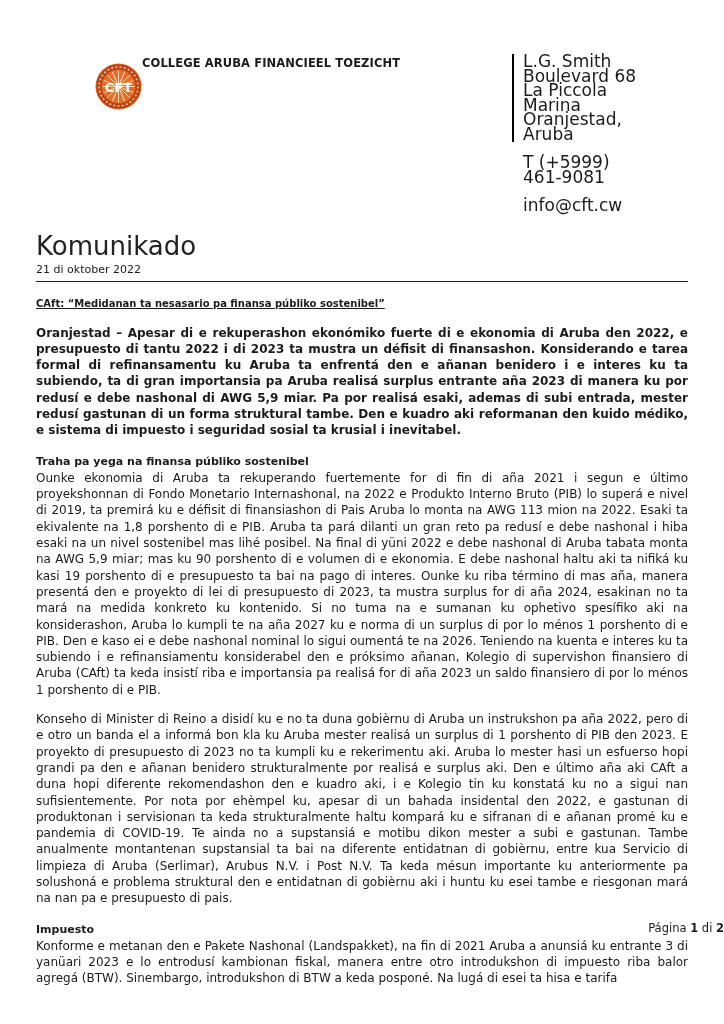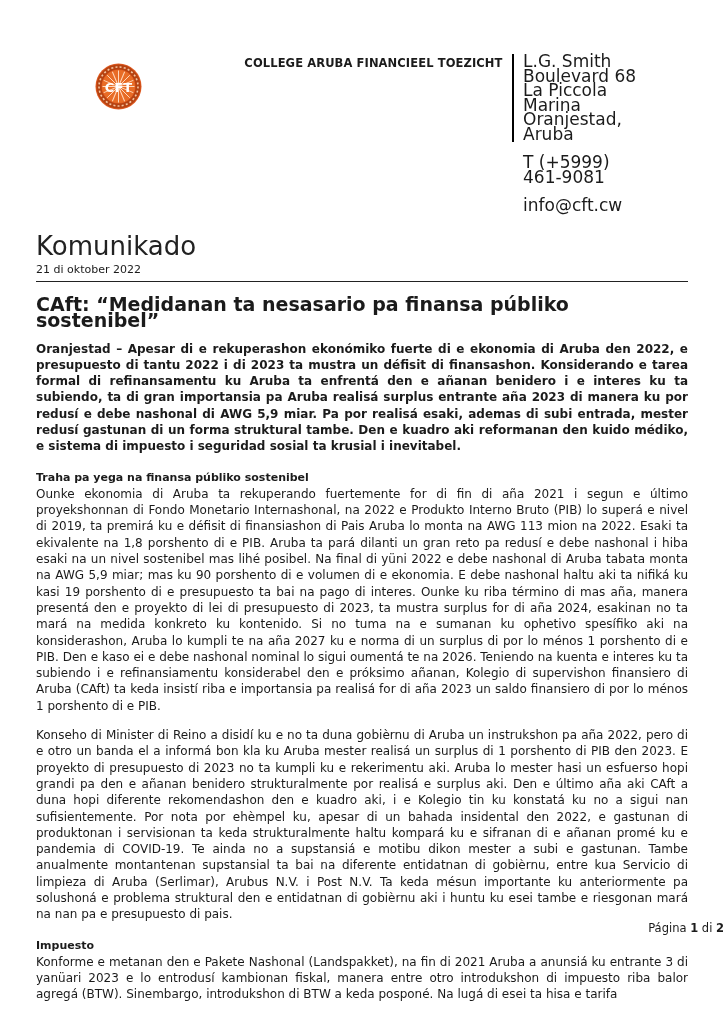--- a/index.html
+++ b/index.html
@@ -17,21 +17,21 @@
 
   
   .header {
     display: flex;
     align-items: flex-start;
     padding: 54px 74px 0 95px;
   }
   .logo-wrap { width: 47px; height: 47px; margin-top: 9px; flex: 0 0 auto; }
   .org-name {
     flex: 1;
-    text-align: right;
+    text-align: left;
     font-weight: bold;
     font-size: 11.5px;
     line-height: 14px;
     padding-right: 9px;
     padding-top: 2px;
     letter-spacing: 0.1px;
   }
   .v-divider { width: 2.5px; height: 88px; background: #000; flex: 0 0 auto; }
   .addr {
     width: 136px;
@@ -52,24 +52,25 @@
     color: #222;
   }
   .date-row {
     font-size: 11px;
     line-height: 13px;
     margin-top: 2px;
     padding-bottom: 5px;
     border-bottom: 1.6px solid #222;
   }
   .headline {
-    font-size: 19px;
+    font-size: 10px;
     font-weight: bold;
     line-height: 16px;
     margin: 14px 0 0 0;
+    text-decoration: underline;
   }
   p.body {
     font-size: 12px;
     line-height: 16.3px;
     text-align: justify;
     margin: 13px 0 0 0;
   }
   p.body.lead { font-weight: bold; }
   h3.section-heading {
     font-size: 11px;

